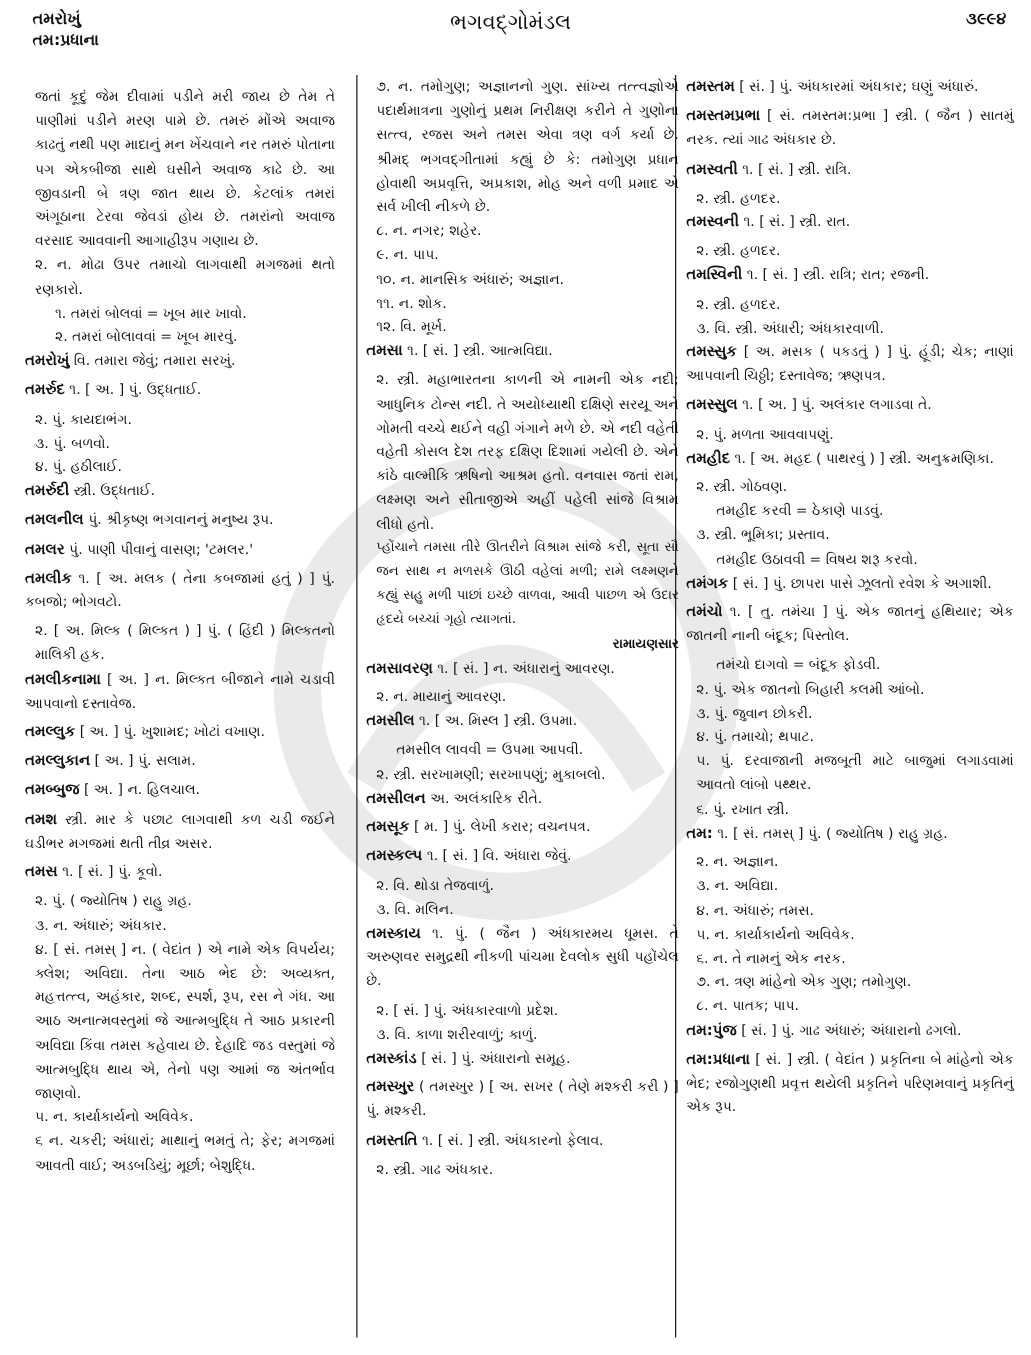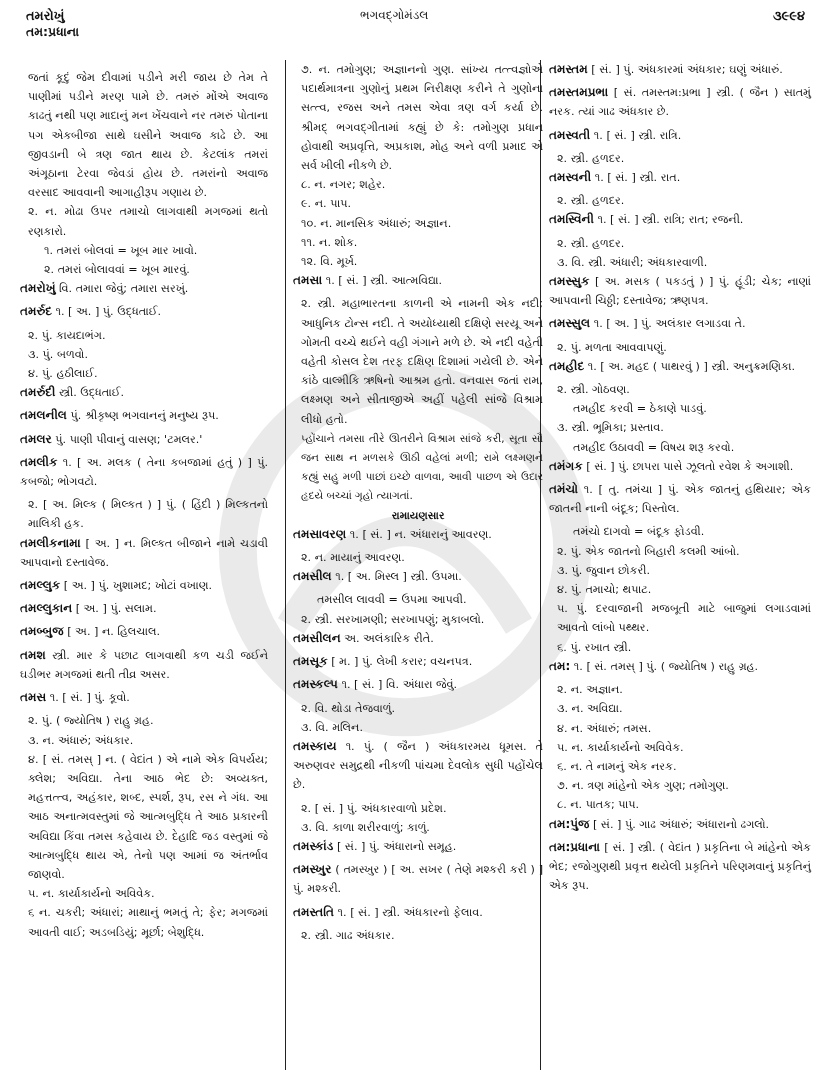--- a/index.html
+++ b/index.html
@@ -10,39 +10,39 @@
   .watermark {
     position: absolute; left: 215px; top: 360px; width: 380px; height: 380px;
     pointer-events: none; opacity: 0.08;
   }
   .header {
     position: absolute; top: 8px; left: 0; width: 825px; height: 22px;
     font-size: 13px; font-weight: bold;
   }
   .header .left { position: absolute; left: 26px; top: 0; }
   .header .left2 { position: absolute; left: 26px; top: 16px; font-size: 12.5px; }
-  .header .center { position: absolute; left: 360px; top: 0; font-weight: normal; font-size: 12px; }
+  .header .center { position: absolute; left: 360px; top: 0; font-weight: normal; font-size: 17px; }
   .header .right { position: absolute; right: 20px; top: 0; }
   .col {
     position: absolute; top: 60px; font-size: 11.2px; line-height: 19.2px;
   }
   .col1 { left: 20px; width: 248px; top: 68px; }
   .col2 { left: 293px; width: 250px; }
   .col3 { left: 549px; width: 262px; }
   .divider { position: absolute; width: 1px; background: #222; }
   .d1 { left: 285px; top: 60px; height: 1010px; }
   .d2 { left: 540px; top: 60px; height: 1010px; }
   .entry { margin-bottom: 4px; }
   .hw { font-weight: bold; font-size: 12px; }
   .sense { padding-left: 8px; }
   .phrase { padding-left: 24px; }
   .cont { padding-left: 8px; }
   .just { text-align: justify; }
   .quote { font-size: 10.6px; font-weight: normal; }
-  .attrib { text-align: center; font-size: 10.6px; font-weight: bold; }
+  .attrib { text-align: right; font-size: 10.6px; font-weight: bold; }
 </style>
 </head>
 <body>
 
 <svg class="watermark" viewBox="0 0 100 100">
   <circle cx="50" cy="50" r="44" fill="none" stroke="#000" stroke-width="10"></circle>
   <path d="M20 70 Q50 20 80 70" fill="none" stroke="#000" stroke-width="8"></path>
 </svg>
 
 <div class="header">

